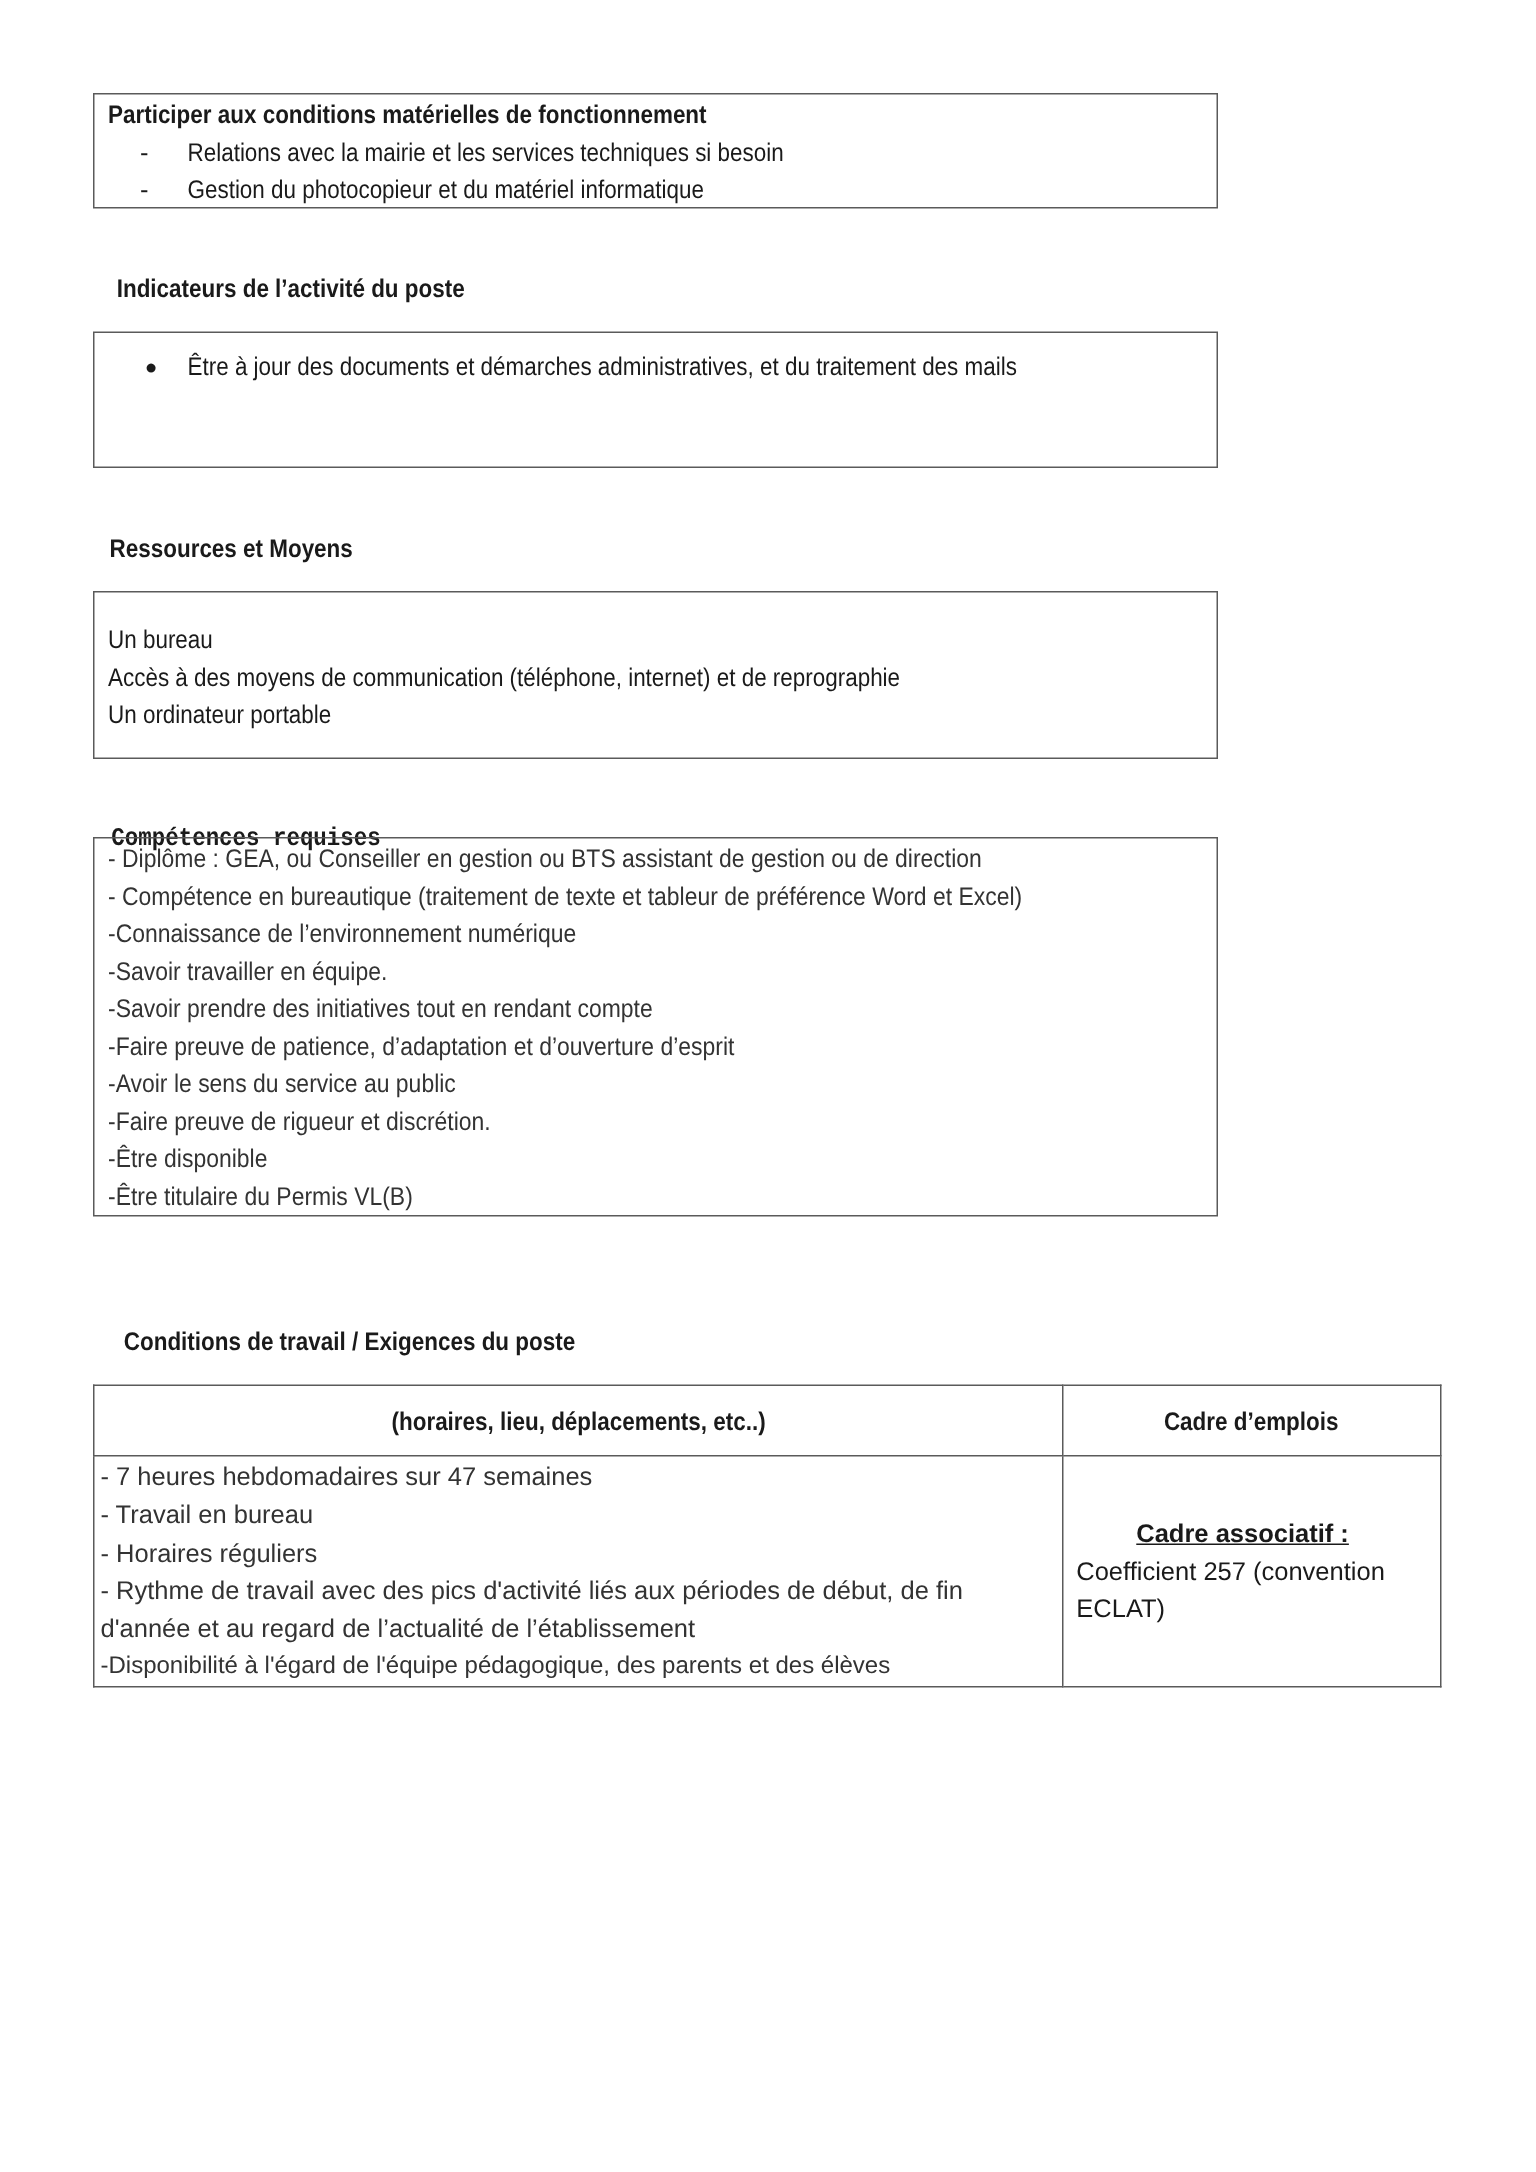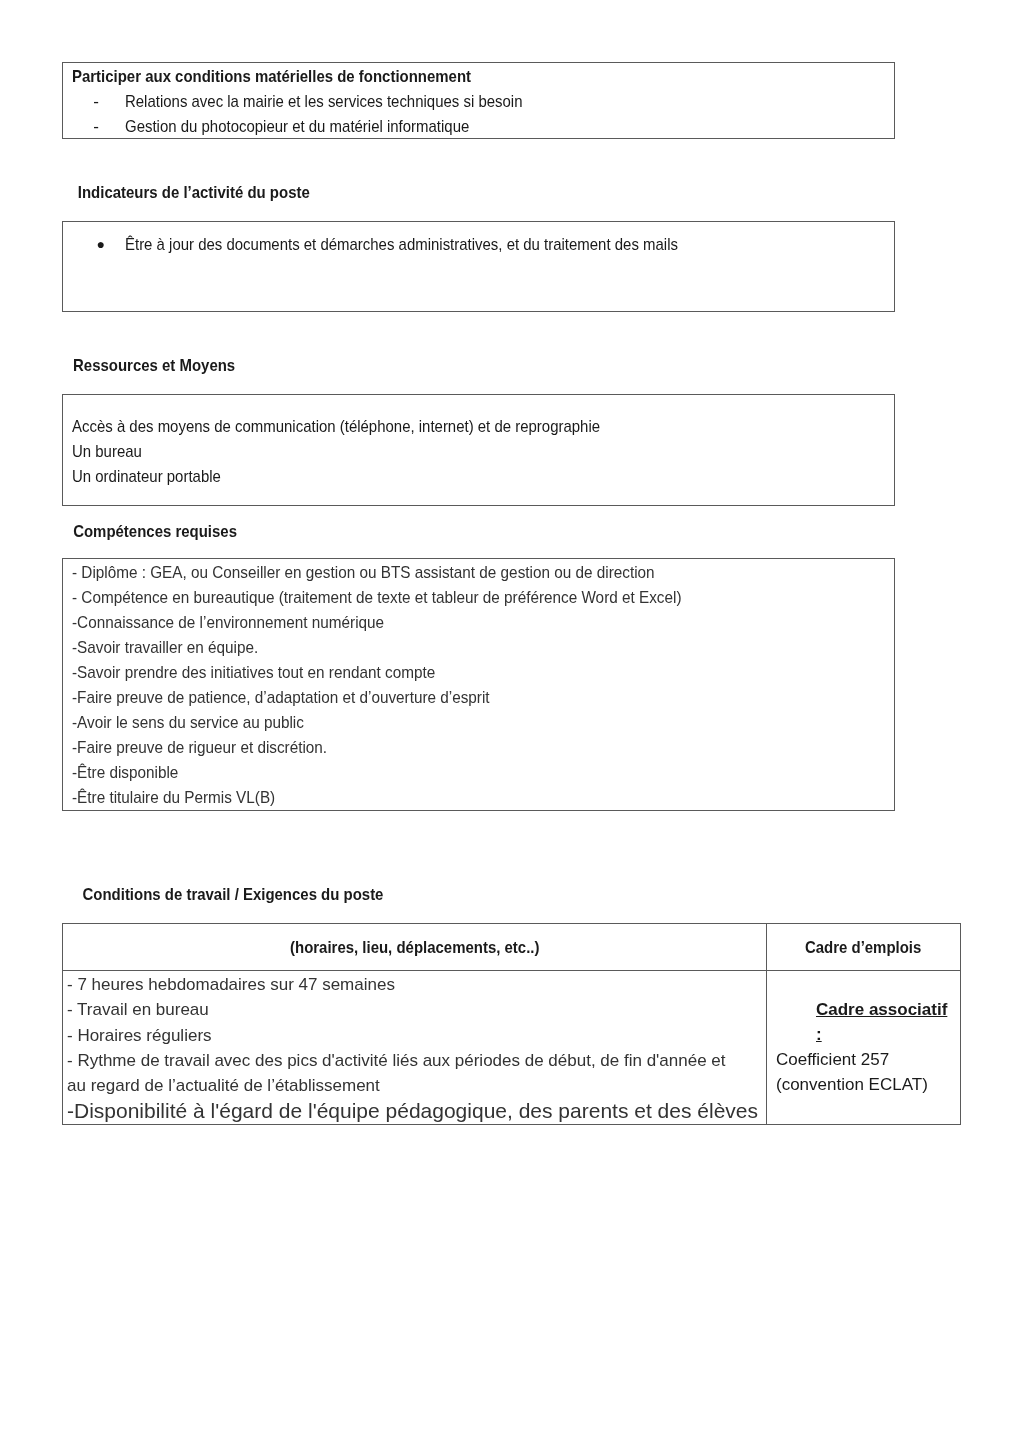--- a/index.html
+++ b/index.html
@@ -2,21 +2,21 @@
 <html><head>
 <meta charset="utf-8">
 <style>
   html, body { margin: 0; padding: 0; background: #ffffff; }
   body {
     width: 1024px; height: 1448px; position: relative; overflow: hidden;
     font-family: "Liberation Sans", "DejaVu Sans", sans-serif;
     color: #1a1a1a;
   }
   .box {
-    position: absolute; left: 62px; width: 833px;
+    position: absolute; left: 62px; width: 750px;
     border: 1px solid #5a5a5a; box-sizing: border-box;
   }
   .line { font-size: 17px; line-height: 25px; white-space: nowrap; }
   .condensed { transform-origin: left center; display: inline-block; }
   .title {
     position: absolute; left: 62px; width: 898px; text-align: left;
     font-weight: bold; font-size: 17px; line-height: 24px;
   }
   .dashitem { display: flex; }
   .dash { width: 62px; text-align: right; padding-right: 26px; box-sizing: border-box; }
@@ -58,26 +58,26 @@
   <div class="line dashitem">
     <span class="bullet">●</span>
     <span class="condensed" style="transform:scaleX(0.88);">Être à jour des documents et démarches administratives, et du traitement des mails</span>
   </div>
 </div>
 
 <div class="title" style="top:354px;">
   <span class="condensed" style="transform:scaleX(0.88); transform-origin:center;">Ressources et Moyens</span>
 </div>
 <div class="box" style="top:394px; height:112px; padding-top:19px; padding-left:9px;">
+  <div class="line"><span class="condensed" style="transform:scaleX(0.88);">Un bureau</span></div>
   <div class="line"><span class="condensed" style="transform:scaleX(0.88);">Accès à des moyens de communication (téléphone, internet) et de reprographie</span></div>
-  <div class="line"><span class="condensed" style="transform:scaleX(0.88);">Un bureau</span></div>
   <div class="line"><span class="condensed" style="transform:scaleX(0.88);">Un ordinateur portable</span></div>
 </div>
 
-<div class="title" style="top:520px;">
+<div class="title" style="top:548px;font-family:Liberation Mono, monospace;">
   <span class="condensed" style="transform:scaleX(0.88); transform-origin:center;">Compétences requises</span>
 </div>
 <div class="box" style="top:558px; height:253px; padding-top:1px; padding-left:9px; color:#333;">
   <div class="line"><span class="condensed" style="transform:scaleX(0.9);">- Diplôme : GEA, ou Conseiller en gestion ou BTS assistant de gestion ou de direction</span></div>
   <div class="line"><span class="condensed" style="transform:scaleX(0.9);">- Compétence en bureautique (traitement de texte et tableur de préférence Word et Excel)</span></div>
   <div class="line"><span class="condensed" style="transform:scaleX(0.9);">-Connaissance de l’environnement numérique</span></div>
   <div class="line"><span class="condensed" style="transform:scaleX(0.9);">-Savoir travailler en équipe.</span></div>
   <div class="line"><span class="condensed" style="transform:scaleX(0.9);">-Savoir prendre des initiatives tout en rendant compte</span></div>
   <div class="line"><span class="condensed" style="transform:scaleX(0.9);">-Faire preuve de patience, d’adaptation et d’ouverture d’esprit</span></div>
   <div class="line"><span class="condensed" style="transform:scaleX(0.9);">-Avoir le sens du service au public</span></div>
@@ -99,21 +99,21 @@
     <th><span class="condensed" style="transform:scaleX(0.88); transform-origin:center;">(horaires, lieu, déplacements, etc..)</span></th>
     <th><span class="condensed" style="transform:scaleX(0.88); transform-origin:center;">Cadre d’emplois</span></th>
   </tr>
   <tr>
     <td class="cellL" style="color:#333; height:150px; vertical-align:top;">
       <div style="font-size:17px; line-height:25.3px;">
         <div>- 7 heures hebdomadaires sur 47 semaines</div>
         <div>- Travail en bureau</div>
         <div>- Horaires réguliers</div>
         <div style="padding-right:14px;">- Rythme de travail avec des pics d'activité liés aux périodes de début, de fin d'année et au regard de l’actualité de l’établissement</div>
-        <div style="white-space:nowrap; font-size:21px;">-Disponibilité à l'égard de l'équipe pédagogique, des parents et des élèves</div>
+        <div style="white-space:nowrap; font-size:16px;">-Disponibilité à l'égard de l'équipe pédagogique, des parents et des élèves</div>
       </div>
     </td>
     <td class="cellR">
       <div class="underline">Cadre associatif :</div>
       <div>Coefficient 257 (convention ECLAT)</div>
     </td>
   </tr>
 </tbody>
   </table>
 

